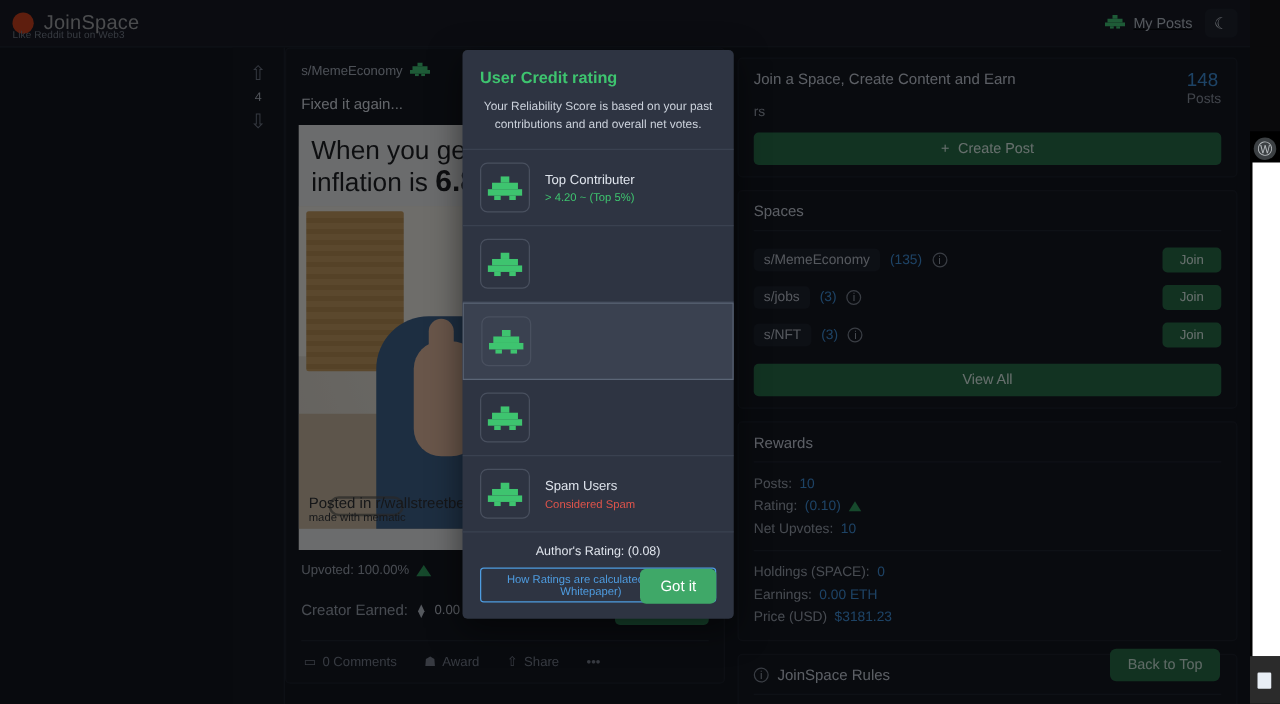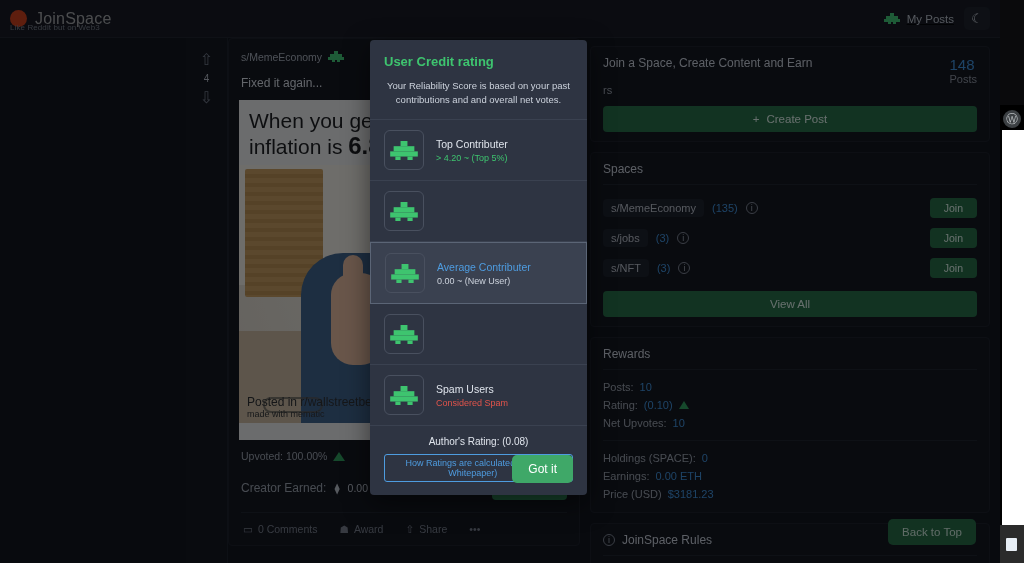--- a/index.html
+++ b/index.html
@@ -473,24 +473,20 @@
     <div class="tier active">
       <span class="tier-icon">
         <svg width="28" height="19" viewBox="0 0 16 11">
           <rect x="6" y="0" width="4" height="3" fill="#3ec46f"></rect>
           <rect x="2" y="3" width="12" height="3" fill="#3ec46f"></rect>
           <rect x="0" y="6" width="16" height="3" fill="#3ec46f"></rect>
           <rect x="3" y="9" width="3" height="2" fill="#3ec46f"></rect>
           <rect x="10" y="9" width="3" height="2" fill="#3ec46f"></rect>
         </svg>
       </span>
-      <span>
-        <span class="tier-name blue" style="display:block;">Average Contributer</span>
-        <span class="tier-sub sub-grey" style="display:block;">0.00 ~ (New User)</span>
-      </span>
     </div>
 
     <div class="tier">
       <span class="tier-icon">
         <svg width="28" height="19" viewBox="0 0 16 11">
           <rect x="6" y="0" width="4" height="3" fill="#3ec46f"></rect>
           <rect x="2" y="3" width="12" height="3" fill="#3ec46f"></rect>
           <rect x="0" y="6" width="16" height="3" fill="#3ec46f"></rect>
           <rect x="3" y="9" width="3" height="2" fill="#3ec46f"></rect>
           <rect x="10" y="9" width="3" height="2" fill="#3ec46f"></rect>

